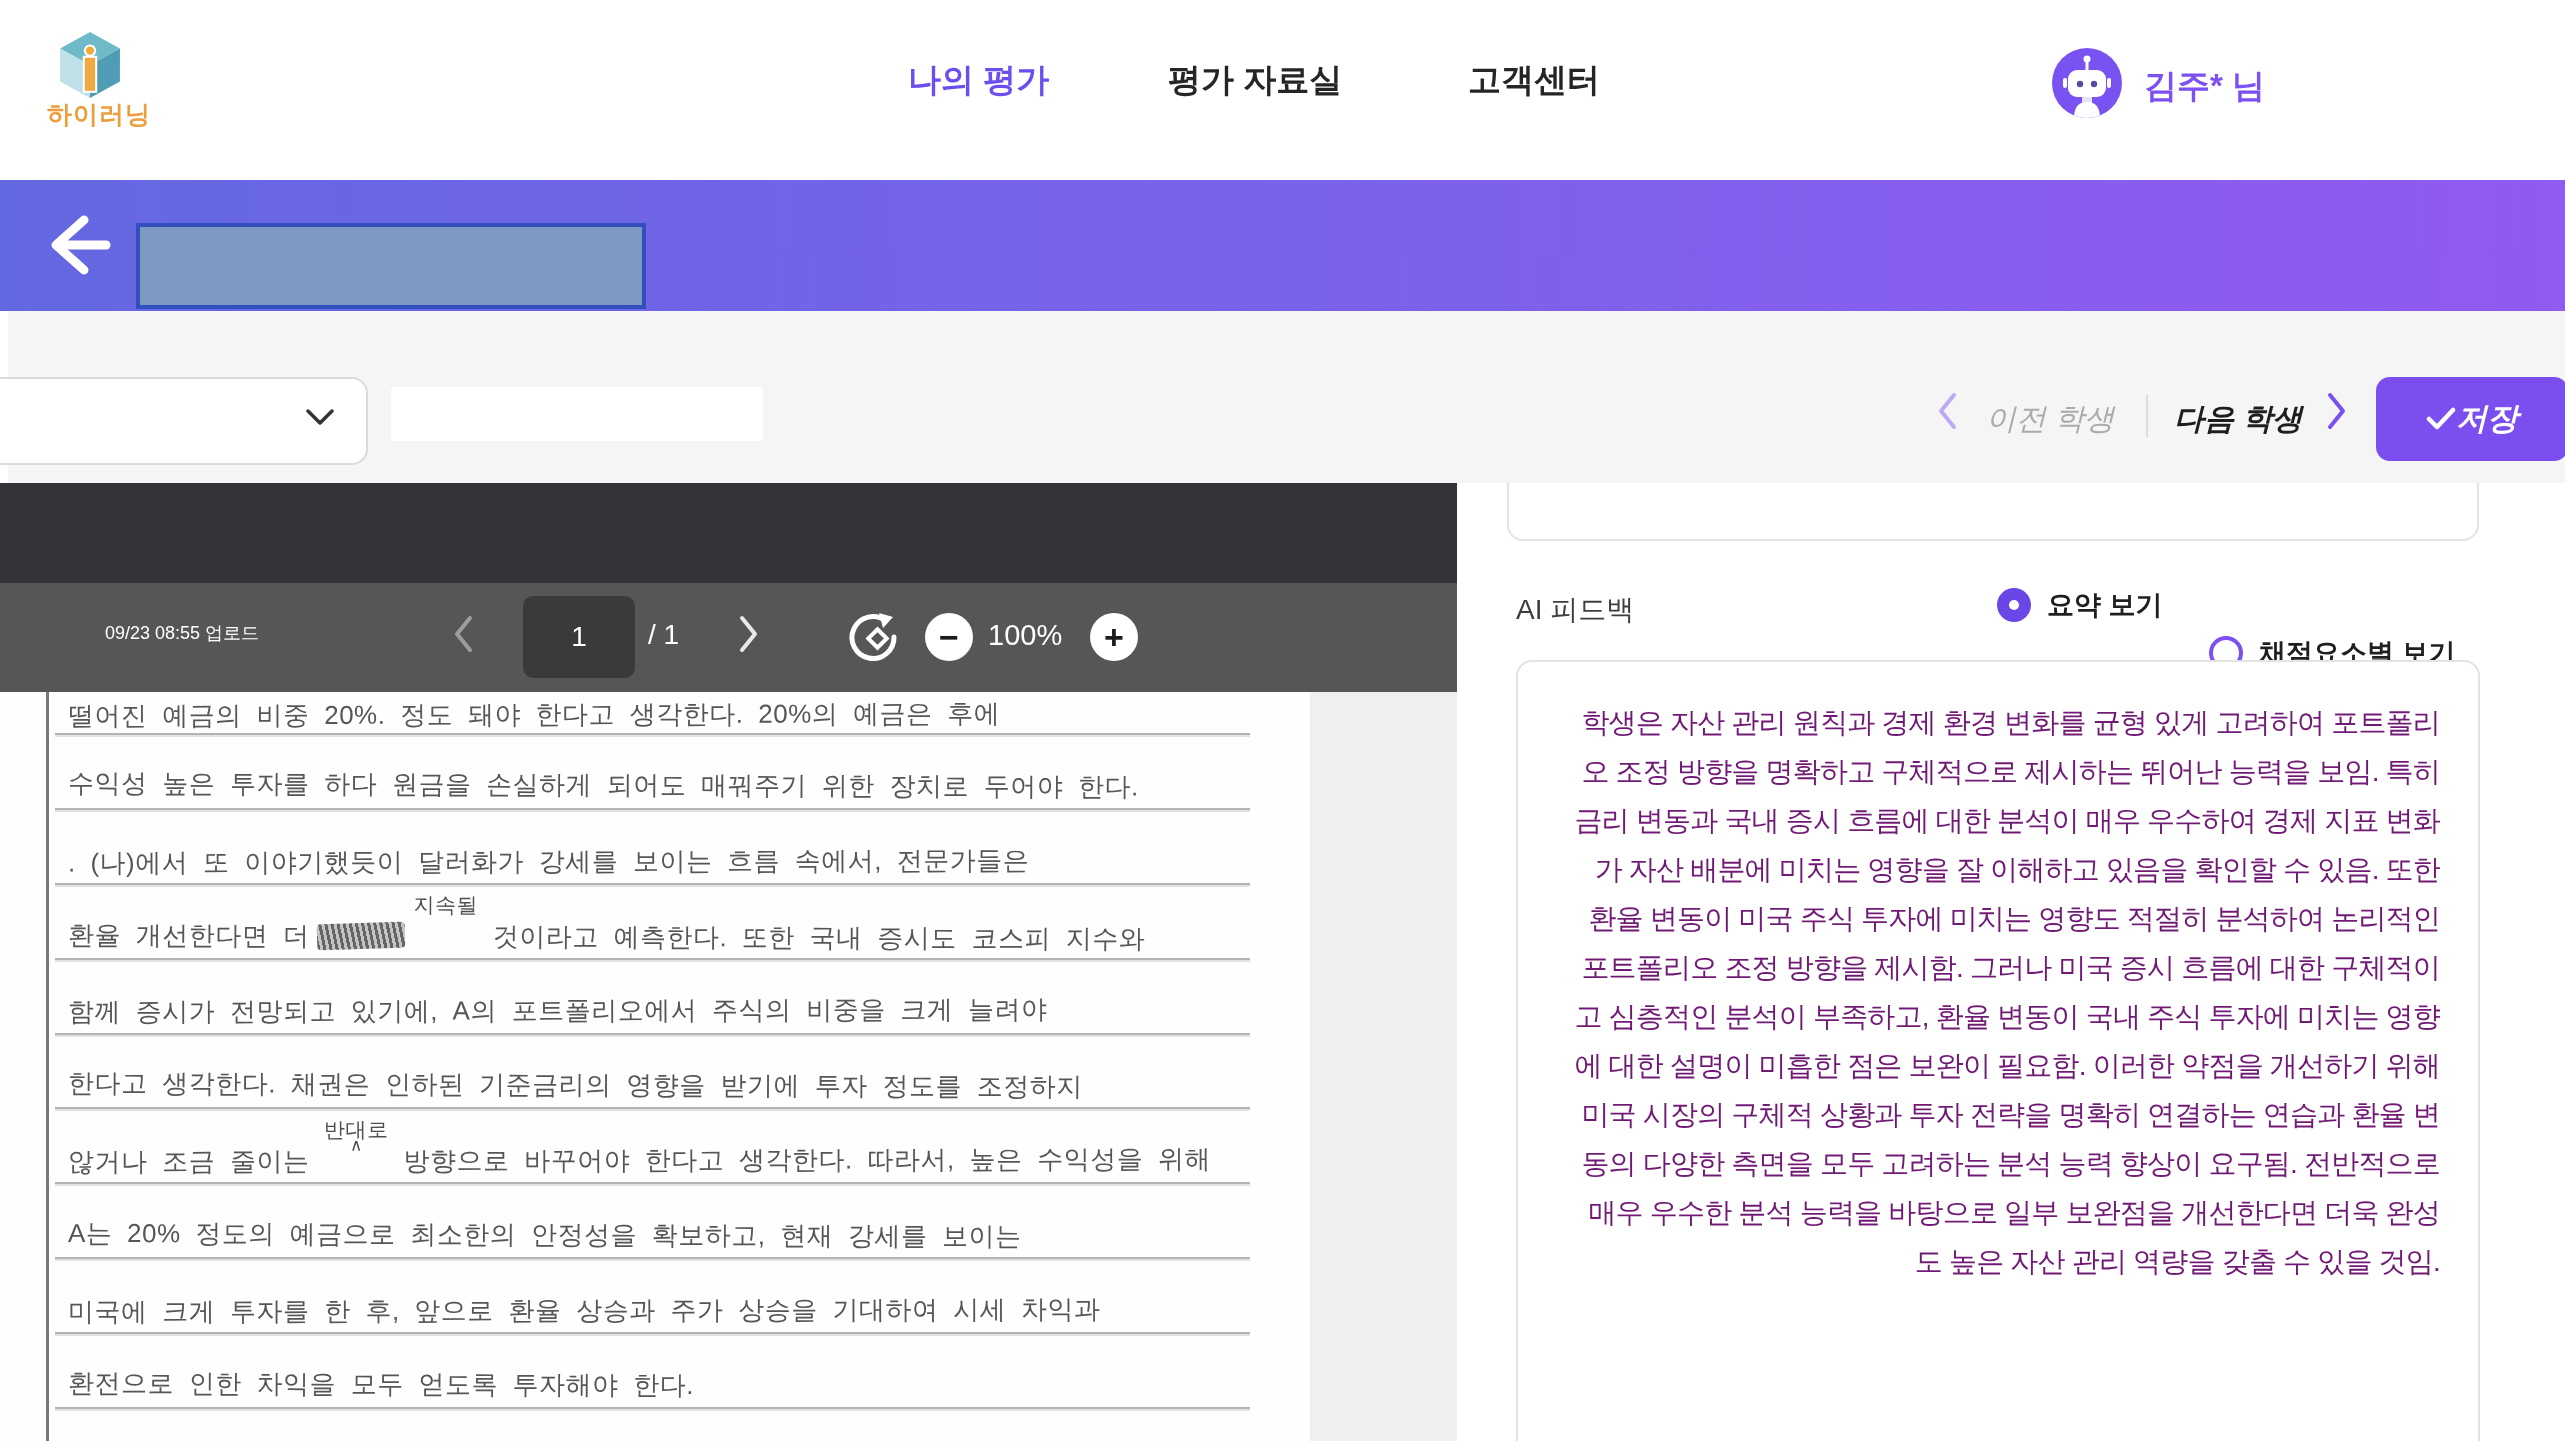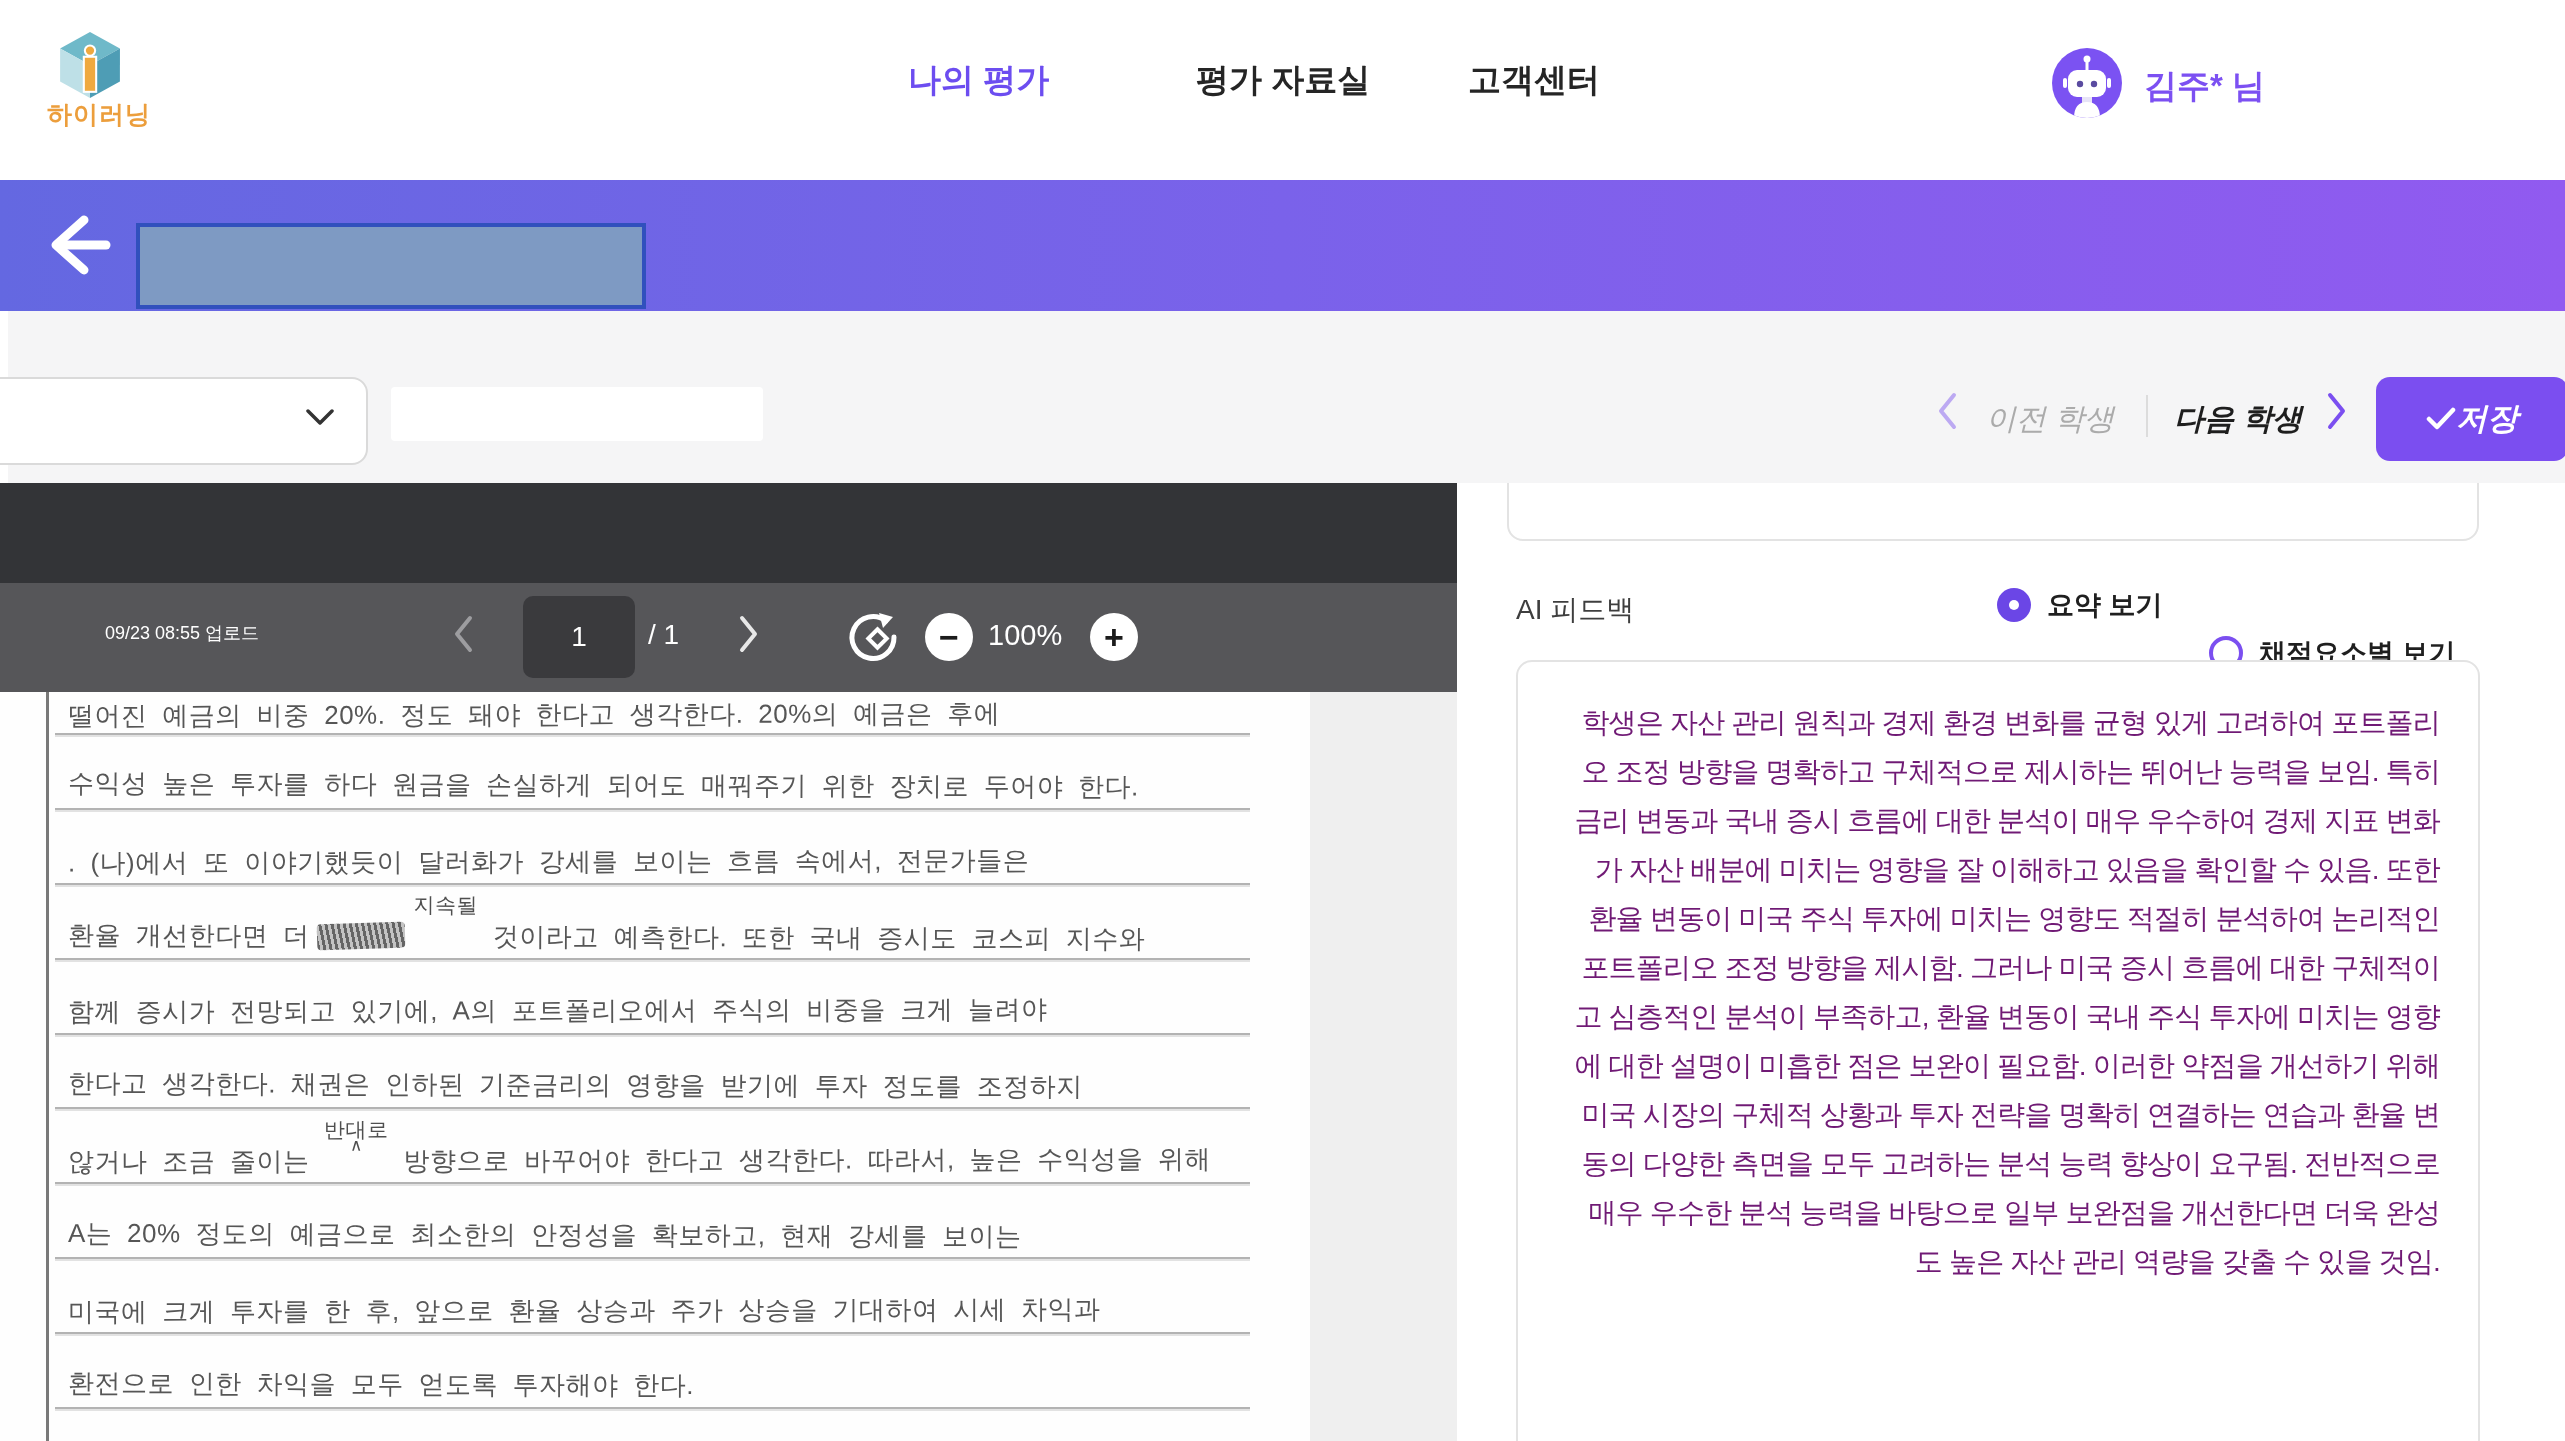--- a/index.html
+++ b/index.html
@@ -97,21 +97,21 @@
         <polygon points="29,0 58,16 29,32 0,16" fill="#6FB9C9"></polygon>
         <polygon points="0,16 29,32 29,64 0,48" fill="#BEE0E7"></polygon>
         <polygon points="58,16 58,48 29,64 29,32" fill="#4E9DB5"></polygon>
         <rect x="22" y="23" width="14" height="36" fill="#fff"></rect>
         <rect x="24" y="25" width="10" height="32" fill="#EFA93F"></rect>
         <circle cx="29" cy="18" r="5" fill="#EFA93F" stroke="#fff" stroke-width="2"></circle>
       </svg>
       <div class="logo-text">하이러닝</div>
     </div>
     <div class="abs nav-item active" style="left:908px;">나의 평가</div>
-    <div class="abs nav-item" style="left:1168px;margin-left:28px;">평가 자료실</div>
+    <div class="abs nav-item" style="left:1168px;">평가 자료실</div>
     <div class="abs nav-item" style="left:1468px;">고객센터</div>
     <div class="abs user">
       <div class="avatar">
         <svg width="70" height="70" viewBox="0 0 70 70">
           <line x1="35" y1="13" x2="35" y2="22" stroke="#fff" stroke-width="3"></line>
           <circle cx="35" cy="11" r="3.5" fill="#fff"></circle>
           <rect x="16" y="22" width="38" height="27" rx="9" fill="#fff"></rect>
           <rect x="11" y="30" width="4" height="10" rx="2" fill="#fff"></rect>
           <rect x="55" y="30" width="4" height="10" rx="2" fill="#fff"></rect>
           <circle cx="28" cy="36" r="3.2" fill="#5a4ba0"></circle>

